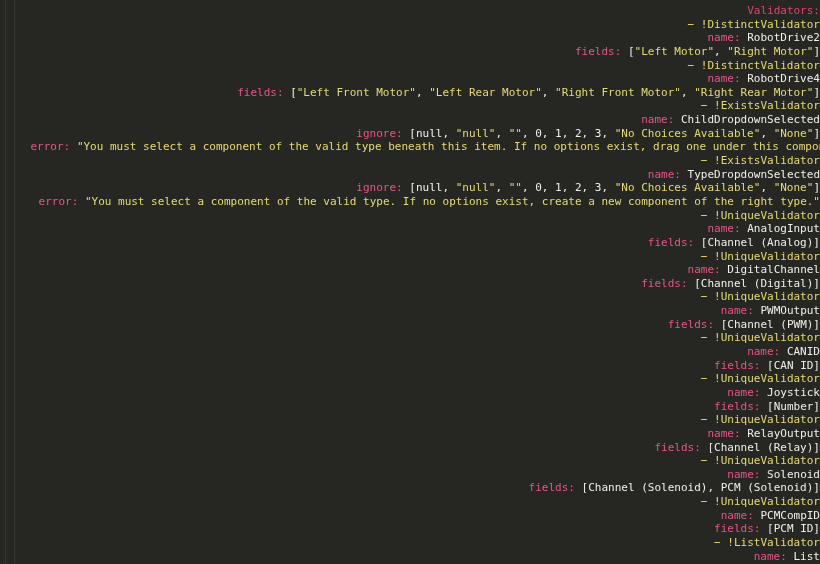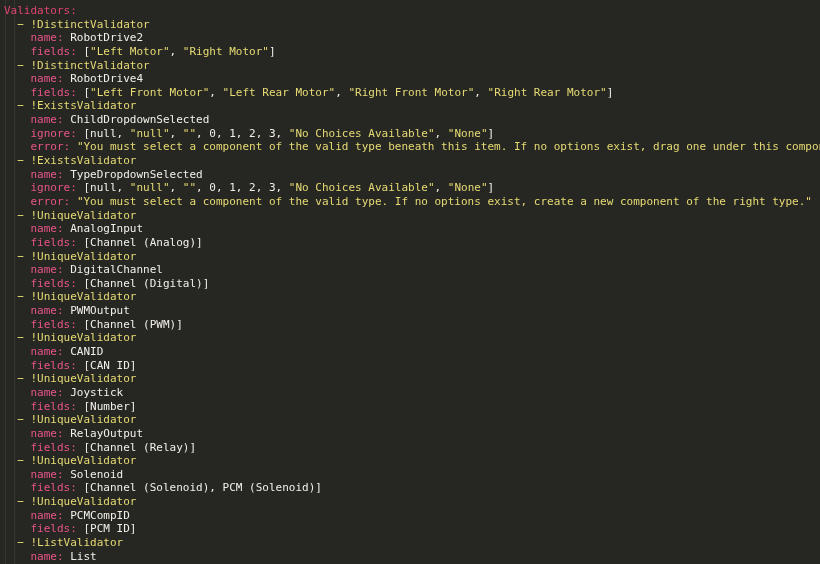--- a/index.html
+++ b/index.html
@@ -10,20 +10,21 @@
   #editor {
     position: relative;
     width: 820px;
     height: 564px;
     background: #262622;
     overflow: hidden;
     font-family: "DejaVu Sans Mono", "Liberation Mono", monospace;
     font-size: 11px;
     line-height: 13.65px;
     letter-spacing: 0px;
+    text-align: right;
     -webkit-font-smoothing: antialiased;
   }
   .indent-guides {
     position: absolute;
     top: 0; left: 0;
     width: 100%; height: 100%;
     pointer-events: none;
     z-index: 0;
   }
   .guide {

